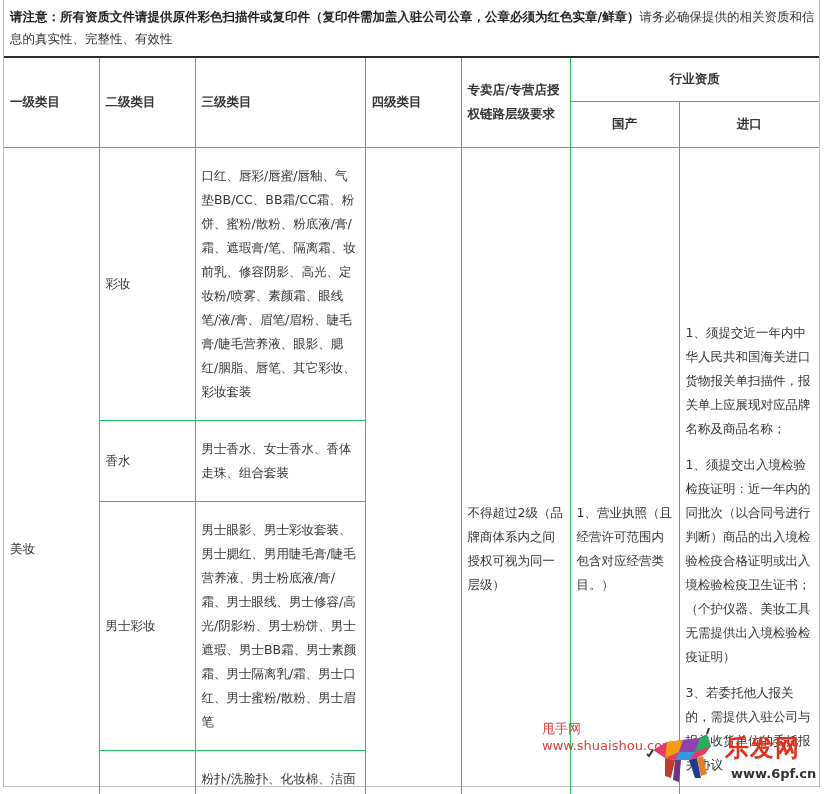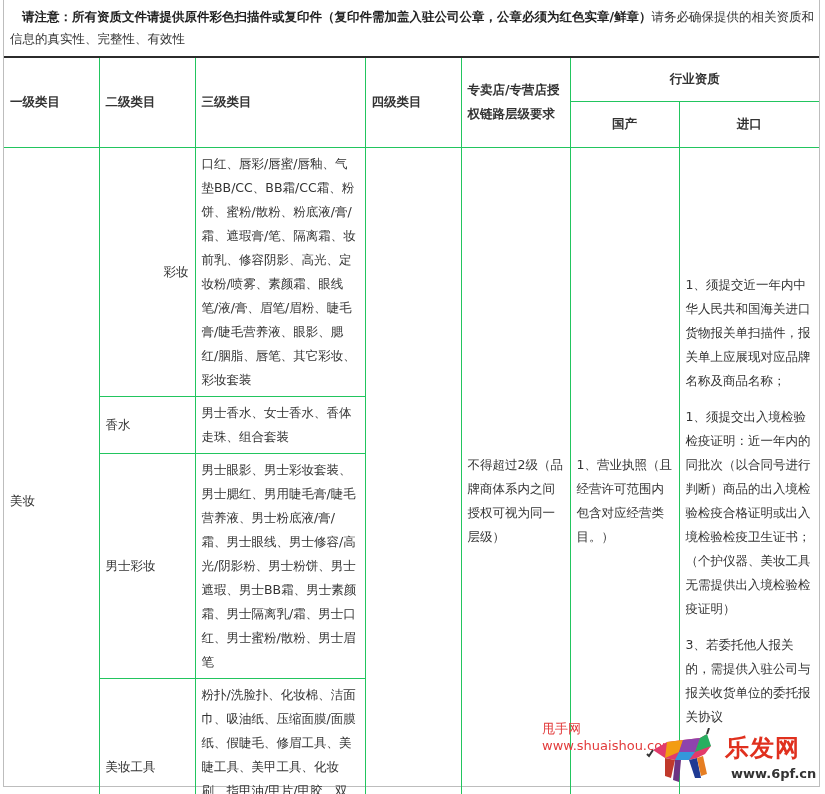--- a/index.html
+++ b/index.html
@@ -10,40 +10,40 @@
     }
     .frame {
       position: absolute; left: 3px; top: 0; width: 817px; height: 787px;
       border-left: 1px solid #bdbdbd; border-right: 1px solid #bdbdbd; border-bottom: 1px solid #bdbdbd;
       box-sizing: border-box;
     }
     .notice {
       position: absolute; left: 10px; top: 6px; width: 805px;
       font-size: 12.5px; line-height: 22px; color: #333;
     }
-    .notice b { font-weight: bold; color: #222; margin-left: 12px; }
+    .notice b { font-weight: bold; color: #222; }
     table.grid {
       position: absolute; left: 4px; top: 56px;
       border-collapse: collapse; table-layout: fixed;
       width: 815px;
     }
     table.grid td {
       border: 1px solid #22c55e;
       font-size: 12.5px; line-height: 24px; color: #333;
       vertical-align: middle; padding: 0 6px; box-sizing: border-box;
       word-break: break-all;
     }
     table.grid tr:first-child td { border-top: 2px solid #2b2b2b; }
     table.grid td.first-col { border-left: none; }
     table.grid td.last-col { border-right: none; }
     .hdr { font-weight: bold; color: #222; }
     .hdr-center { text-align: center; }
     .small { font-size: 11px; line-height: 18px; }
-    .tiny-center { text-align: right; font-size: 11px; }
-    .cat3 { padding: 4px 6px !important; }
+    .tiny-center { text-align: left; font-size: 11px; }
+    .cat3 { padding: 16px 6px !important; }
     .import-req p { margin: 0 0 12px 0; }
     .import-req p:last-child { margin-bottom: 0; }
     .watermark1 {
       position: absolute; left: 542px; top: 720px; color: #e23b3b;
       font-size: 13px; line-height: 17px;
     }
     .watermark2 {
       position: absolute; left: 645px; top: 728px; width: 175px; height: 58px;
     }
     .wm-brand {

